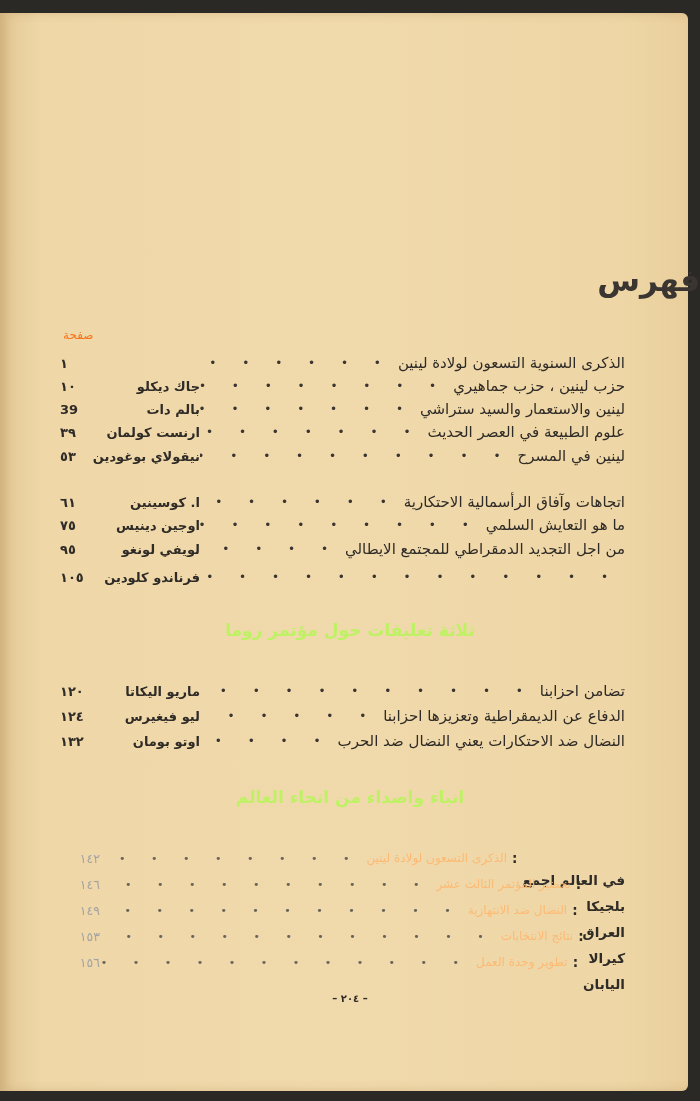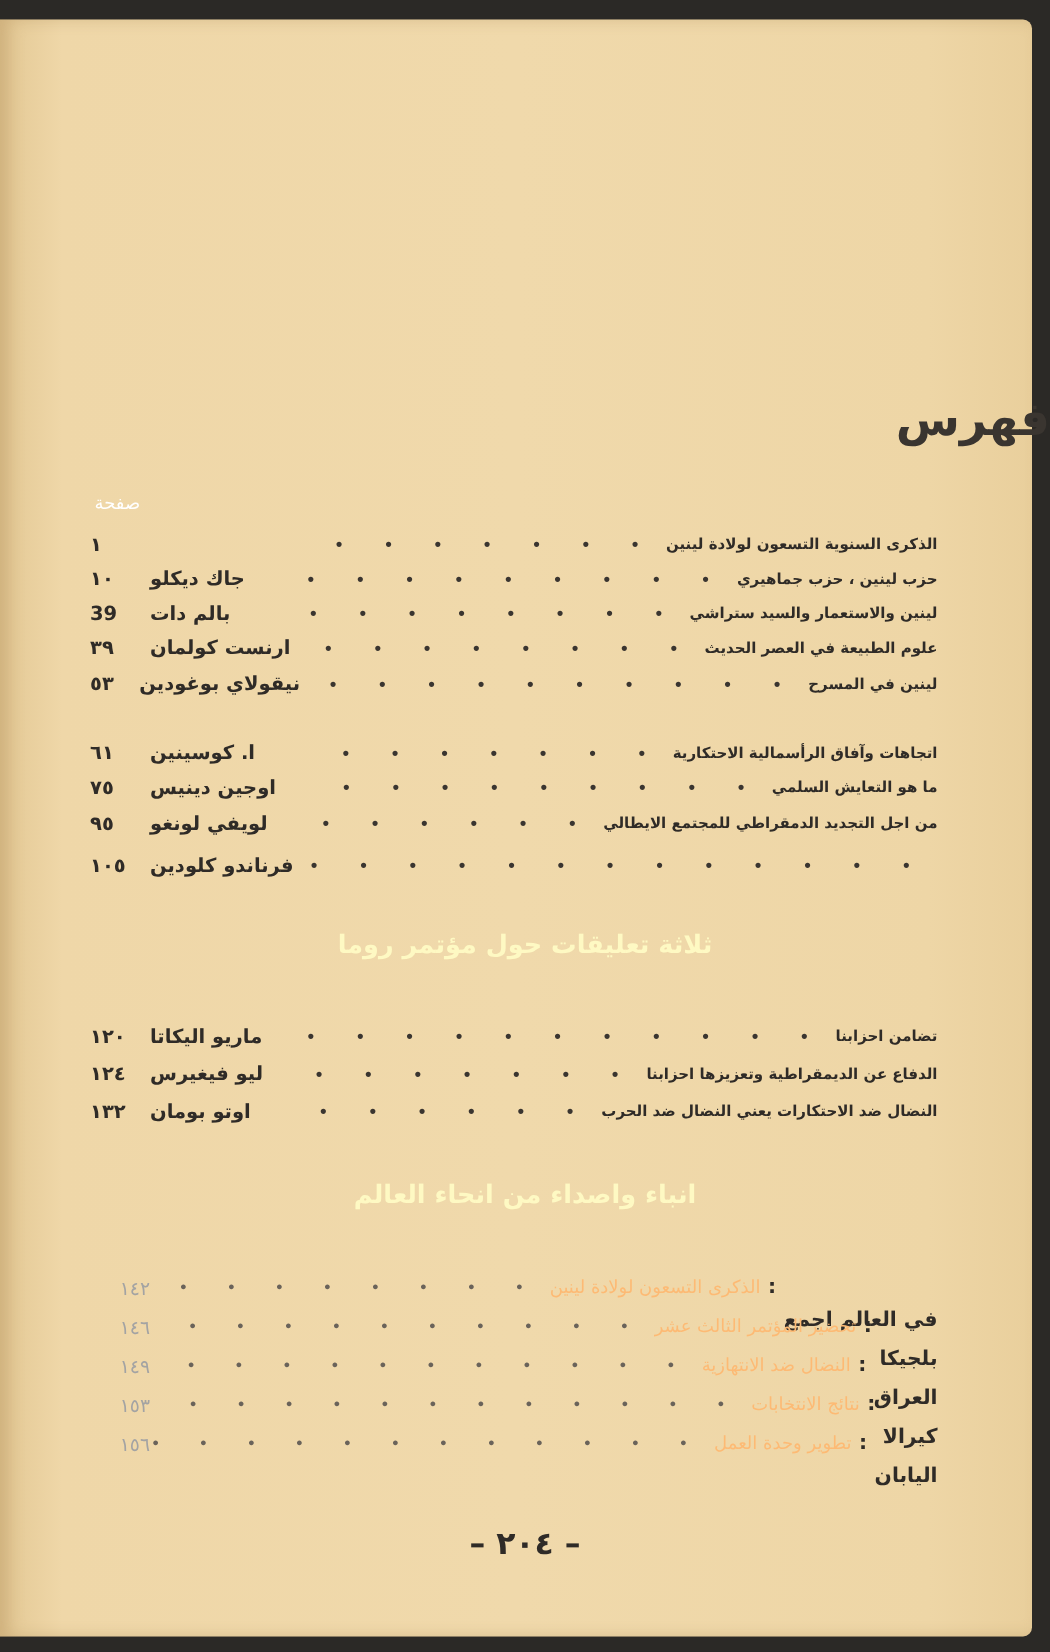--- a/index.html
+++ b/index.html
@@ -19,56 +19,56 @@
       box-shadow: inset 6px 0 10px rgba(150,110,60,0.25);
     }
     .title {
       position: absolute; top: 262px; left: 0; width: 700px;
       text-align: right; direction: rtl;
       font-size: 31px; font-weight: bold; color: #3a3530;
       letter-spacing: 1px;
     }
     .col-header {
       position: absolute; left: 63px; top: 328px;
-      font-size: 12px; color: #ffffff; direction: rtl;
+      font-size: 12px; color: #f97316; direction: rtl;
     }
     .row {
       position: absolute; left: 60px; width: 565px; height: 22px;
       direction: rtl; display: flex; align-items: center;
       color: #2f2b27;
     }
-    .row .t { font-size: 10px; font-weight: bold; white-space: nowrap; }
+    .row .t { font-size: 15px; font-weight: normal; white-space: nowrap; }
     .row .dots {
       flex: 1; overflow: hidden; white-space: nowrap;
       font-size: 12px; letter-spacing: 11px; color: #3a3530;
       padding: 0 6px; text-align: right;
     }
-    .row .a { font-size: 13px; font-weight: bold; white-space: nowrap; width: 100px; text-align: left; }
+    .row .a { font-size: 13px; font-weight: bold; white-space: nowrap; width: 100px; text-align: right; }
     .row .p { font-size: 13px; font-weight: bold; width: 40px; text-align: left; direction: ltr; }
     .sec {
       position: absolute; left: 0; width: 700px;
       text-align: center; direction: rtl;
-      font-size: 17px; font-weight: bold; color: #fef9c3;
+      font-size: 17px; font-weight: bold; color: #bef264;
     }
     .wrow {
       position: absolute; left: 60px; width: 565px; height: 22px;
       direction: rtl; display: flex; align-items: center; color: #2f2b27;
     }
     .wrow .c { font-size: 13.5px; font-weight: bold; white-space: nowrap; margin-top: 44px; }
     .wrow .sep { font-size: 13.5px; font-weight: bold; padding: 0 5px; }
     .wrow .s { font-size: 12px; color: #fdba74; white-space: nowrap; }
     .wrow .dots {
       flex: 1; overflow: hidden; white-space: nowrap;
       font-size: 11px; letter-spacing: 11px; color: #6a635a;
       padding: 0 6px; text-align: right;
     }
     .wrow .p { font-size: 12.5px; width: 40px; text-align: right; direction: ltr; color: #a3a3a3; }
     .folio {
       position: absolute; top: 993px; left: 0; width: 700px;
-      text-align: center; font-size: 21px; font-weight: bold; color: #2f2b27; margin-top: 24px;
+      text-align: center; font-size: 10px; font-weight: bold; color: #2f2b27;
     }
   </style>
 </head>
 <body>
 
 <div class="page"></div>
 
 <div class="title">فهرس</div>
 <div class="col-header">صفحة</div>
 

